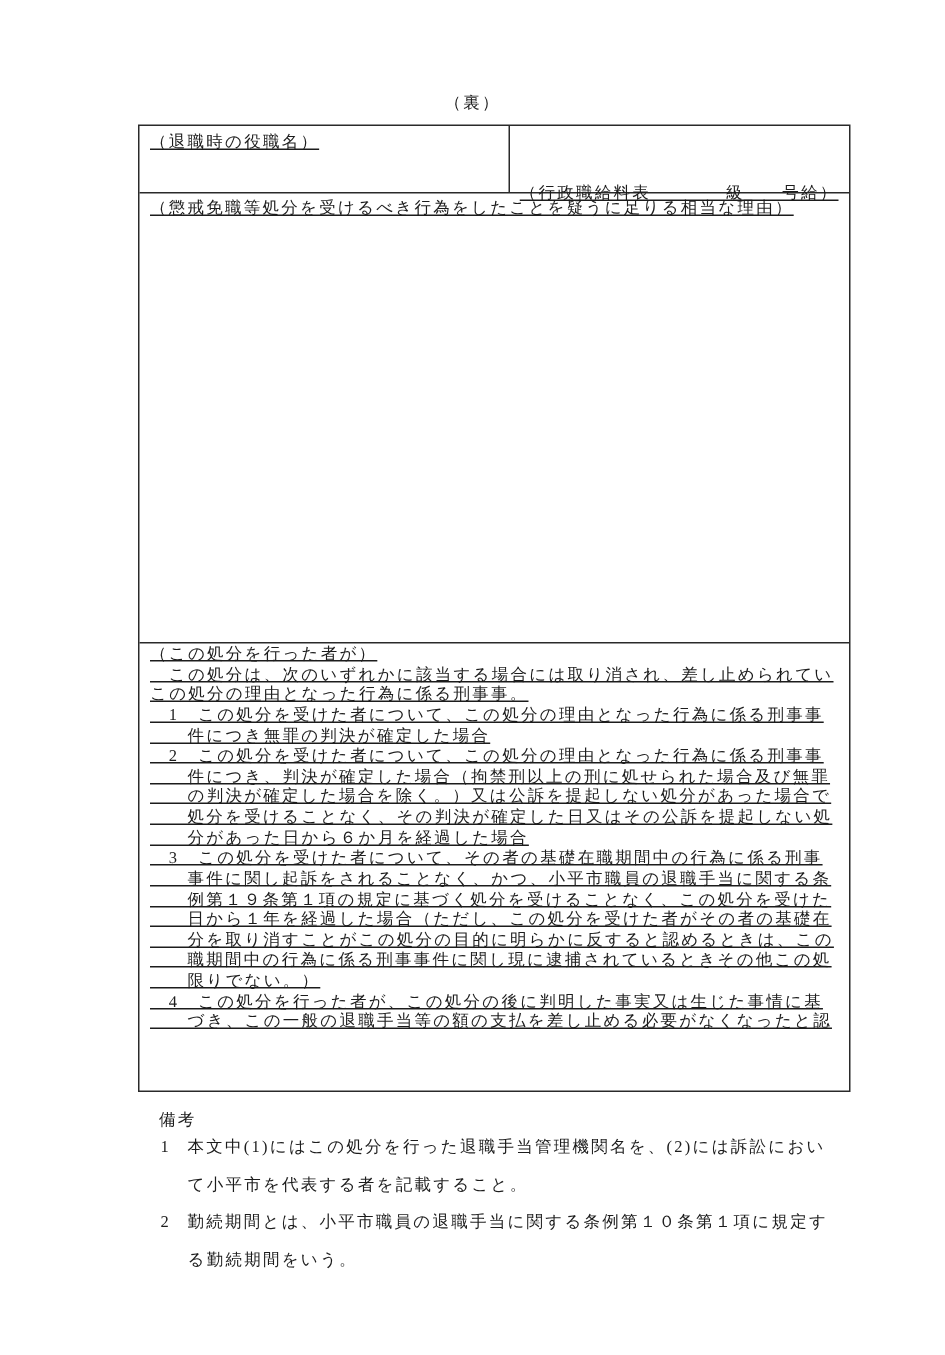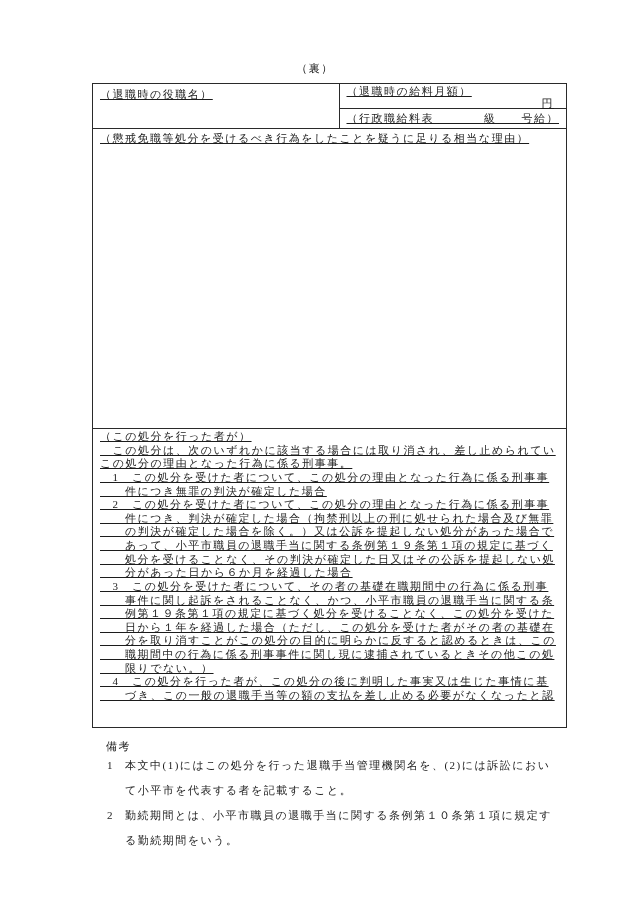--- a/index.html
+++ b/index.html
@@ -14,21 +14,21 @@
     position:absolute;left:92px;top:83px;width:475px;height:645px;
     border:1px solid #2a2a2a;box-sizing:border-box;
   }
   .row1{display:flex;height:44px;border-bottom:1px solid #2a2a2a;}
   .cell{box-sizing:border-box;text-decoration:underline;}
   .cell-position{width:248px;border-right:1px solid #2a2a2a;padding:3px 7px;}
   .cell-salary{flex:1;display:flex;flex-direction:column;}
   .salary-top{height:25px;border-bottom:1px solid #2a2a2a;padding:1px 7px;box-sizing:border-box;}
   .salary-top .lbl{line-height:12px;}
   .yen{text-align:right;padding-right:5px;line-height:12px;}
-  .salary-bottom{flex:1;padding:2px 7px;line-height:14px;}
+  .salary-bottom{flex:1;padding:2px 7px;line-height:14px;margin-top:36px;}
   .cell-reason{height:300px;border-bottom:1px solid #2a2a2a;padding:2px 7px;}
   .cell-cancel{height:299px;padding:1px 7px;}
   .tline{line-height:13.62px;white-space:pre;}
   .notes-heading{position:absolute;left:78px;top:739px;margin-left:28px;}
   .note{position:absolute;left:107px;display:flex;}
   .note-num{width:18px;flex:none;line-height:25px;}
   .note-lines div{line-height:25px;white-space:pre;}
   .note-1{top:753px;}
   .note-2{top:803px;}
 </style>
@@ -39,43 +39,38 @@
 
   <div class="side-label pre">（裏）</div>
 
   <div class="form-table">
 
     <div class="row1">
       <div class="cell cell-position">
         <div class="pre">（退職時の役職名）</div>
       </div>
       <div class="cell cell-salary">
-        <div class="salary-top">
-          <div class="lbl pre">（退職時の給料月額）</div>
-          <div class="yen pre">円</div>
-        </div>
         <div class="salary-bottom pre">（行政職給料表　　　　級　　号給）</div>
       </div>
     </div>
 
     <div class="cell cell-reason">
       <div class="pre">（懲戒免職等処分を受けるべき行為をしたことを疑うに足りる相当な理由）</div>
     </div>
 
     <div class="cell cell-cancel">
       <div>
           <div class="tline">（この処分を行った者が）</div>
           <div class="tline">　この処分は、次のいずれかに該当する場合には取り消され、差し止められてい</div>
           <div class="tline">この処分の理由となった行為に係る刑事事。</div>
           <div class="tline">　1　この処分を受けた者について、この処分の理由となった行為に係る刑事事</div>
           <div class="tline">　　件につき無罪の判決が確定した場合</div>
           <div class="tline">　2　この処分を受けた者について、この処分の理由となった行為に係る刑事事</div>
           <div class="tline">　　件につき、判決が確定した場合（拘禁刑以上の刑に処せられた場合及び無罪</div>
           <div class="tline">　　の判決が確定した場合を除く。）又は公訴を提起しない処分があった場合で</div>
-          <div class="tline">　　あって、小平市職員の退職手当に関する条例第１９条第１項の規定に基づく</div>
           <div class="tline">　　処分を受けることなく、その判決が確定した日又はその公訴を提起しない処</div>
           <div class="tline">　　分があった日から６か月を経過した場合</div>
           <div class="tline">　3　この処分を受けた者について、その者の基礎在職期間中の行為に係る刑事</div>
           <div class="tline">　　事件に関し起訴をされることなく、かつ、小平市職員の退職手当に関する条</div>
           <div class="tline">　　例第１９条第１項の規定に基づく処分を受けることなく、この処分を受けた</div>
           <div class="tline">　　日から１年を経過した場合（ただし、この処分を受けた者がその者の基礎在</div>
           <div class="tline">　　分を取り消すことがこの処分の目的に明らかに反すると認めるときは、この</div>
           <div class="tline">　　職期間中の行為に係る刑事事件に関し現に逮捕されているときその他この処</div>
           <div class="tline">　　限りでない。）</div>
           <div class="tline">　4　この処分を行った者が、この処分の後に判明した事実又は生じた事情に基</div>

